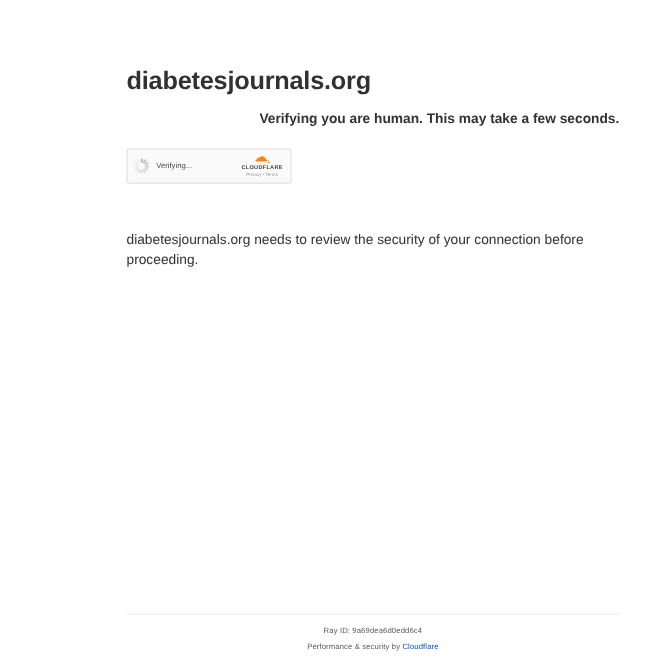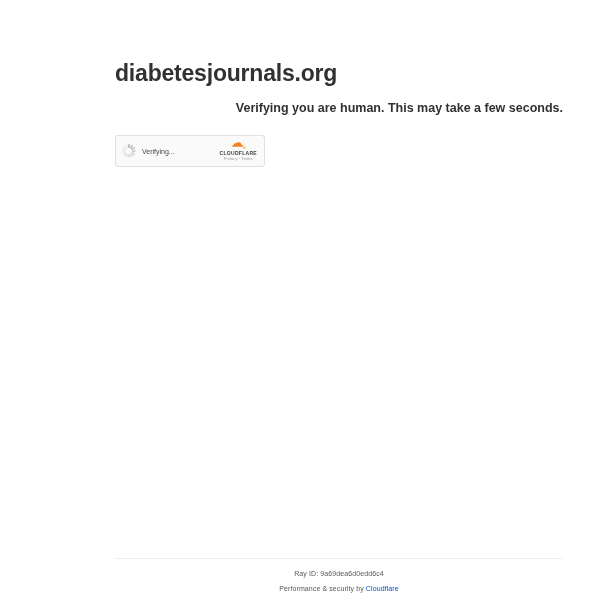--- a/index.html
+++ b/index.html
@@ -186,20 +186,21 @@
         </svg>
         <span class="cf-word">CLOUDFLARE</span>
         <span class="cf-links">
           <a href="#">Privacy</a>
           <span>•</span>
           <a href="#">Terms</a>
         </span>
       </span>
     </div>
 
+    <p class="body-text">diabetesjournals.org needs to review the security of your connection before proceeding.</p>
 
   </div>
 
   <footer>
     <div class="ray-id">Ray ID: 9a69dea6d0edd6c4</div>
     <div class="perf">
       <span>Performance &amp; security by</span>
       <a href="#">Cloudflare</a>
     </div>
   </footer>

